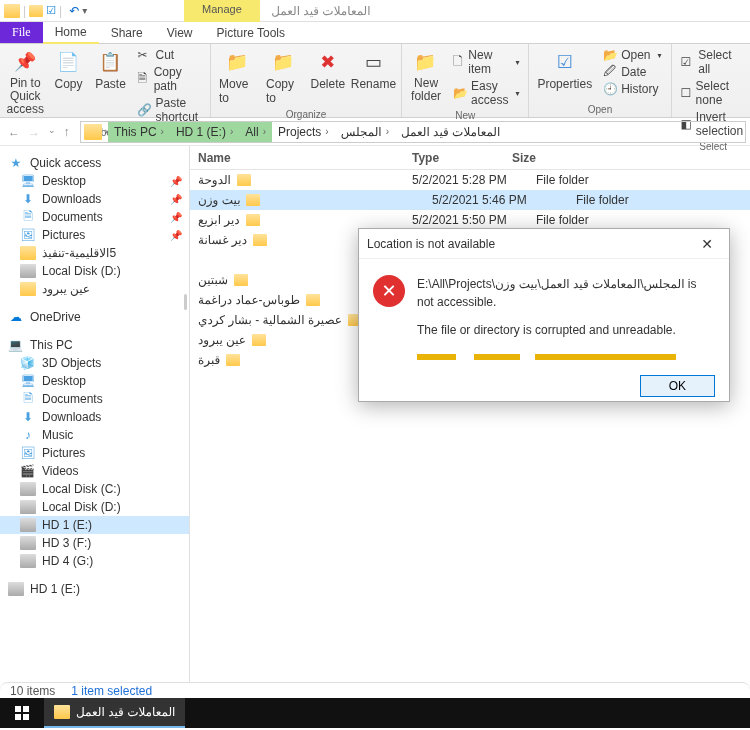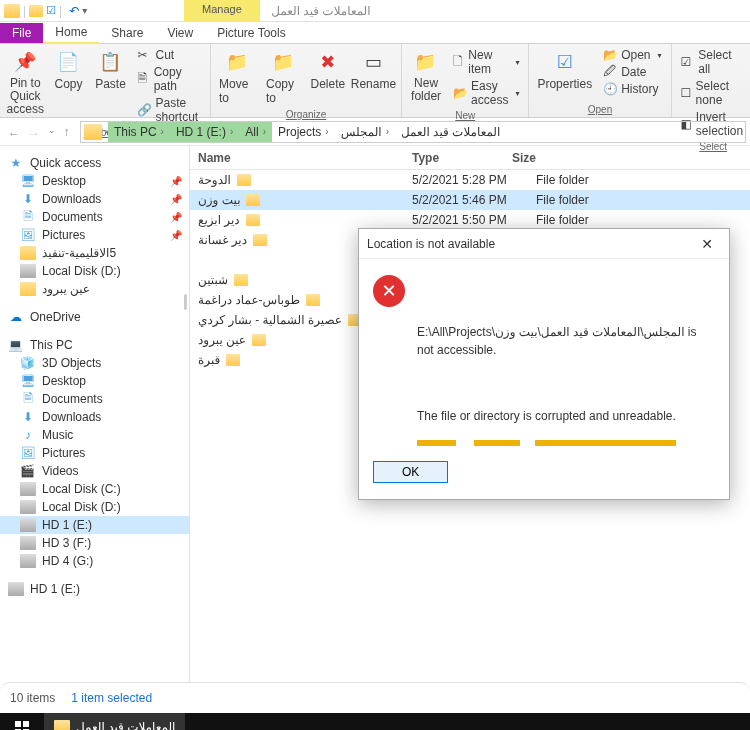--- a/index.html
+++ b/index.html
@@ -10,27 +10,27 @@
     .titlebar .tb-icons { display: flex; align-items: center; gap: 3px; padding: 0 4px; }
     .titlebar .folder-ic { width: 16px; height: 14px; background: linear-gradient(#ffe29a, #ffc94a); border-radius: 1px; }
     .titlebar .arrow-ic { font-size: 10px; color: #666; }
     .titlebar .undo-ic { font-size: 12px; color: #0066cc; margin-left: 4px; }
     .titlebar .title-text { color: #888; margin-left: 180px; font-size: 12px; direction: rtl; }
     .manage-tab { position: absolute; left: 184px; top: 0; background: #f7e96e; height: 22px; padding: 3px 18px; color: #555; font-size: 11px; }
     
     
     .tabs { height: 22px; background: #fff; display: flex; align-items: center; border-bottom: 1px solid #d0d0d0; }
     .tab { padding: 3px 12px; font-size: 12px; color: #444; cursor: pointer; }
-    .tab.file { background: #a21caf; color: #fff; }
+    .tab.file { background: #6d28d9; color: #fff; font-family: Liberation Serif, serif; }
     .tab.home { border-bottom: 2px solid #f7e96e; }
     
     
     .ribbon { height: 74px; background: linear-gradient(#f5f5f5, #efefef); display: flex; border-bottom: 1px solid #d0d0d0; }
     .ribbon-group { border-right: 1px solid #d8d8d8; padding: 3px 6px 2px; display: flex; flex-direction: column; justify-content: space-between; align-items: center; }
-    .ribbon-group .label { font-size: 10px; color: #666; margin-top: 2px; text-decoration: underline; }
+    .ribbon-group .label { font-size: 10px; color: #666; margin-top: 2px; }
     .ribbon-items { display: flex; gap: 6px; align-items: flex-start; }
     .ribbon-btn { display: flex; flex-direction: column; align-items: center; gap: 2px; font-size: 10px; color: #444; padding: 2px; min-width: 36px; }
     .ribbon-btn .ic { width: 26px; height: 26px; display: flex; align-items: center; justify-content: center; font-size: 18px; }
     .ribbon-mini { display: flex; align-items: center; gap: 4px; font-size: 11px; color: #444; padding: 1px 3px; }
     .ribbon-mini .ic { width: 14px; height: 14px; font-size: 12px; display: inline-flex; align-items: center; }
     .ribbon-col { display: flex; flex-direction: column; gap: 1px; }
     
     
     .navbar { height: 28px; display: flex; align-items: center; padding: 0 4px; gap: 6px; border-bottom: 1px solid #e8e8e8; }
     .nav-arrows { display: flex; gap: 8px; font-size: 14px; color: #888; padding: 0 4px; }
@@ -55,47 +55,47 @@
     .tree-sep { height: 10px; }
     
     .listview { flex: 1; }
     .lv-header { display: flex; border-bottom: 1px solid #e5e5e5; height: 24px; align-items: center; font-weight: bold; }
     .lv-header > div { padding: 4px 8px; font-size: 12px; color: #555; border-right: 1px solid transparent; }
     .col-name { width: 214px; }
     .col-date { width: 124px; }
     .col-type { width: 100px; }
     .col-size { flex: 1; }
     .lv-row { display: flex; height: 20px; align-items: center; font-size: 12px; color: #333; }
-    .lv-row.sel { background: #cde8ff; }
+    .lv-row.sel { background: #cde8ff; gap: 20px; }
     .lv-row .cell { padding: 2px 8px; white-space: nowrap; overflow: hidden; }
     .lv-row .cell.name { width: 214px; display: flex; align-items: center; gap: 6px; direction: rtl; justify-content: flex-end; }
     .lv-row .cell.date { width: 124px; }
     .lv-row .cell.type { width: 100px; }
     .lv-row .f-ic { width: 14px; height: 12px; background: linear-gradient(#ffe29a, #ffc94a); border-radius: 1px; flex-shrink: 0; }
     
     
-    .statusbar { height: 16px; border-top: 1px solid #e0e0e0; display: flex; align-items: center; padding: 15px 10px; gap: 16px; font-size: 12px; color: #555; border-radius: 10px; }
+    .statusbar { height: 16px; border-top: 1px solid #e0e0e0; display: flex; align-items: center; padding: 0 10px; gap: 16px; font-size: 12px; color: #555; border-radius: 10px; }
     
     
     .taskbar { height: 30px; background: #111; display: flex; align-items: center; }
     .taskbar .start { width: 44px; height: 30px; display: flex; align-items: center; justify-content: center; color: #fff; font-size: 14px; }
     .taskbar .task { height: 30px; background: #333; display: flex; align-items: center; gap: 6px; padding: 0 10px; color: #fff; font-size: 12px; border-bottom: 2px solid #76b9ed; }
     .taskbar .task .f-ic { width: 16px; height: 14px; background: linear-gradient(#ffe29a, #ffc94a); border-radius: 1px; }
     
     
     .dialog { position: absolute; top: 228px; left: 358px; width: 372px; background: #fff; border: 1px solid #aaa; box-shadow: 0 4px 20px rgba(0,0,0,0.3); }
     .dialog-header { height: 30px; display: flex; align-items: center; padding: 0 8px; border-bottom: 1px solid #eee; }
     .dialog-header .title { flex: 1; font-size: 12px; color: #333; }
     .dialog-header .close { font-size: 14px; color: #333; cursor: pointer; padding: 4px 8px; }
     .dialog-body { padding: 16px 14px 16px 14px; display: flex; gap: 12px; }
     .dialog-body .err-ic { width: 32px; height: 32px; background: #e03030; border-radius: 50%; display: flex; align-items: center; justify-content: center; color: #fff; font-size: 18px; flex-shrink: 0; }
     .dialog-body .msg { font-size: 11px; color: #333; line-height: 1.5; }
-    .dialog-body .msg p { margin-bottom: 10px; margin-top: 48px; }
+    .dialog-body .msg p { margin-bottom: 10px; }
     .dialog-body .underline-orange { border-bottom: 6px solid #eab308; padding-bottom: 17px; }
-    .dialog-footer { padding: 10px 14px 16px; display: flex; justify-content: flex-start; }
+    .dialog-footer { padding: 10px 14px 4px; display: flex; justify-content: flex-end; }
     .dialog-footer button { padding: 3px 28px; border: 1px solid #0078d7; background: #e5f1fb; font-size: 12px; cursor: pointer; }
   </style>
 </head>
 <body>
 
 <div class="titlebar">
   <div class="tb-icons">
     <span class="folder-ic"></span>
     <span style="color:#ccc">|</span>
     <span class="folder-ic" style="width:14px;height:12px"></span>

